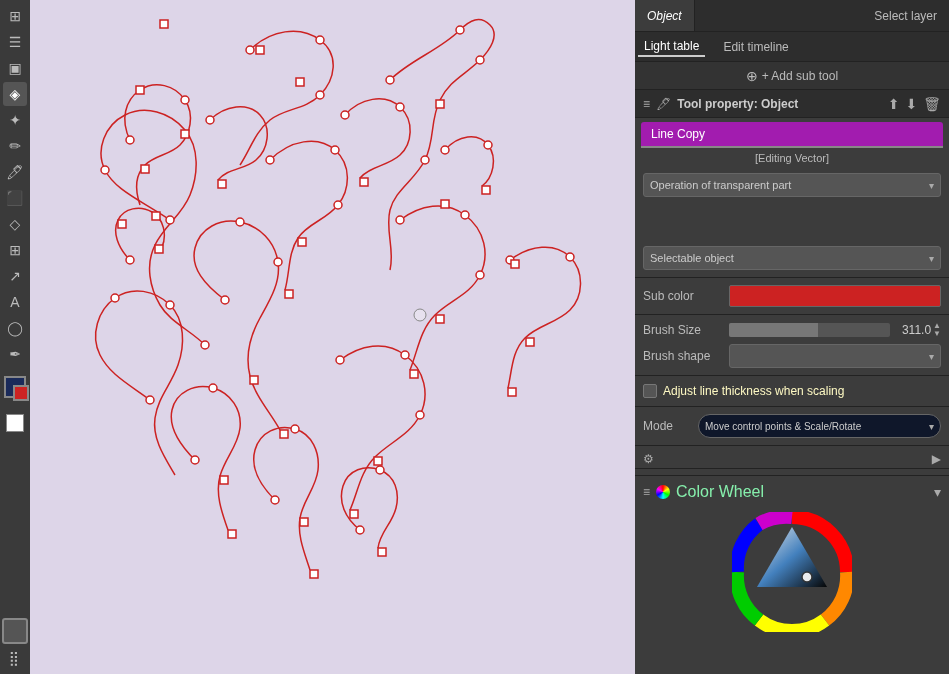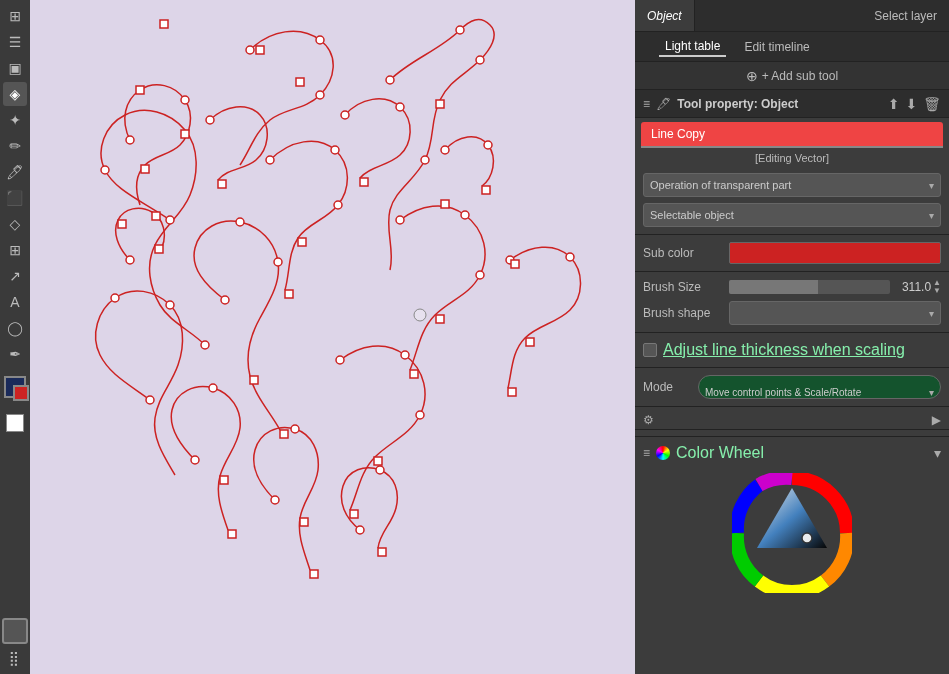--- a/index.html
+++ b/index.html
@@ -93,21 +93,21 @@
       font-size: 12px;
     }
 
     
     #second-tabs {
       height: 30px;
       background: #2d2d2d;
       display: flex;
       align-items: center;
       border-bottom: 1px solid #222;
-      padding: 0 24px;
+      padding: 0 3px;
       gap: 12px;
     }
     .second-tab {
       color: #bbb;
       font-size: 12px;
       cursor: pointer;
       padding: 2px 6px;
     }
     .second-tab.active { color: #fff; border-bottom: 2px solid #ccc; }
 
@@ -142,21 +142,21 @@
       gap: 6px;
       border-bottom: 1px solid #222;
     }
     .prop-header-icon { color: #aaa; font-size: 12px; }
     .prop-header-title { color: #ccc; font-size: 12px; font-weight: bold; }
     .prop-header-actions { margin-left: auto; display: flex; gap: 6px; color: #aaa; font-size: 14px; cursor: pointer; }
 
     
     #line-copy-tab {
       height: 26px;
-      background: #ef4444;
+      background: #a21caf;
       display: flex;
       align-items: center;
       padding: 0 10px;
       margin: 4px 6px 0;
       border-radius: 3px 3px 0 0;
       border-bottom: 2px solid #888;
       color: #fff;
       font-size: 12px;
     }
 
@@ -272,49 +272,48 @@
     }
     .checkbox-box {
       width: 14px;
       height: 14px;
       border: 1px solid #777;
       background: #555;
       border-radius: 2px;
       flex-shrink: 0;
     }
     .checkbox-label {
-      color: #86efac;
-      font-size: 16px;
-      text-decoration: underline;
+      color: #fef9c3;
+      font-size: 12px;
     }
 
     
     .mode-row {
       display: flex;
       align-items: center;
       padding: 3px 8px;
       gap: 10px;
     }
     .mode-label {
       color: #bbb;
       font-size: 12px;
       width: 45px;
       flex-shrink: 0;
     }
     .mode-dropdown {
       flex: 1;
       height: 24px;
-      background: #14532d;
+      background: #0f172a;
       border: 1px solid #666;
       border-radius: 12px;
       color: #ccc;
       font-size: 11px;
       padding: 0 6px;
       display: flex;
-      align-items: flex-end;
+      align-items: center;
       justify-content: space-between;
       cursor: pointer;
     }
 
     
     #color-wheel-section {
       margin-top: 6px;
       border-top: 1px solid #222;
       padding-top: 4px;
     }
@@ -568,21 +567,21 @@
     </div>
 
     <div class="prop-row">
       <div class="prop-dropdown" style="width:100%;">
         <span>Operation of transparent part</span>
         <span class="prop-dropdown-arrow">▾</span>
       </div>
     </div>
 
     <div class="prop-row">
-      <div class="prop-dropdown" style="width:100%;">
+      <div class="prop-dropdown" style="width:100%;margin-top:43px;">
         <span>Selectable object</span>
         <span class="prop-dropdown-arrow">▾</span>
       </div>
     </div>
 
     <div class="divider"></div>
 
 
     <div class="color-row">
       <span class="color-label">Sub color</span>

